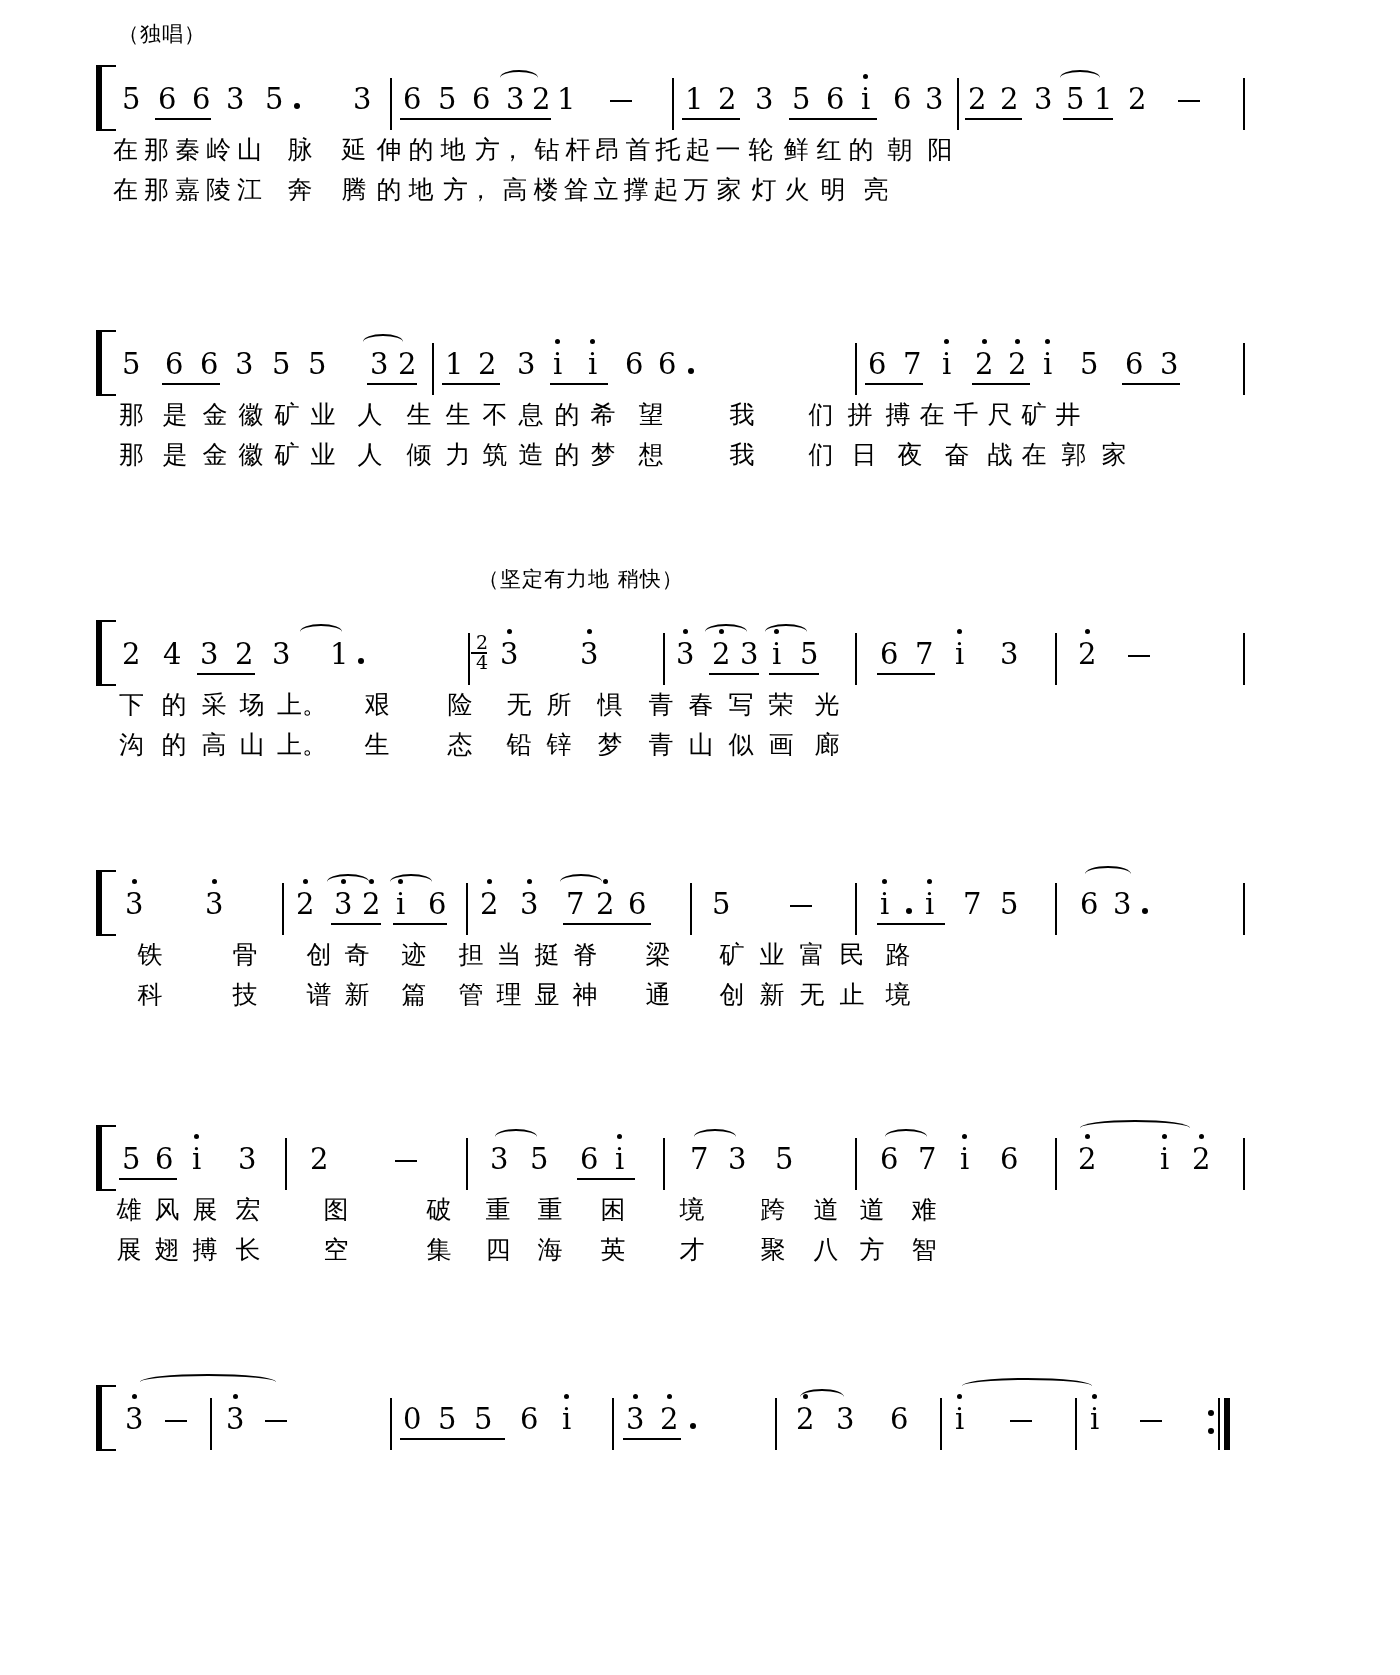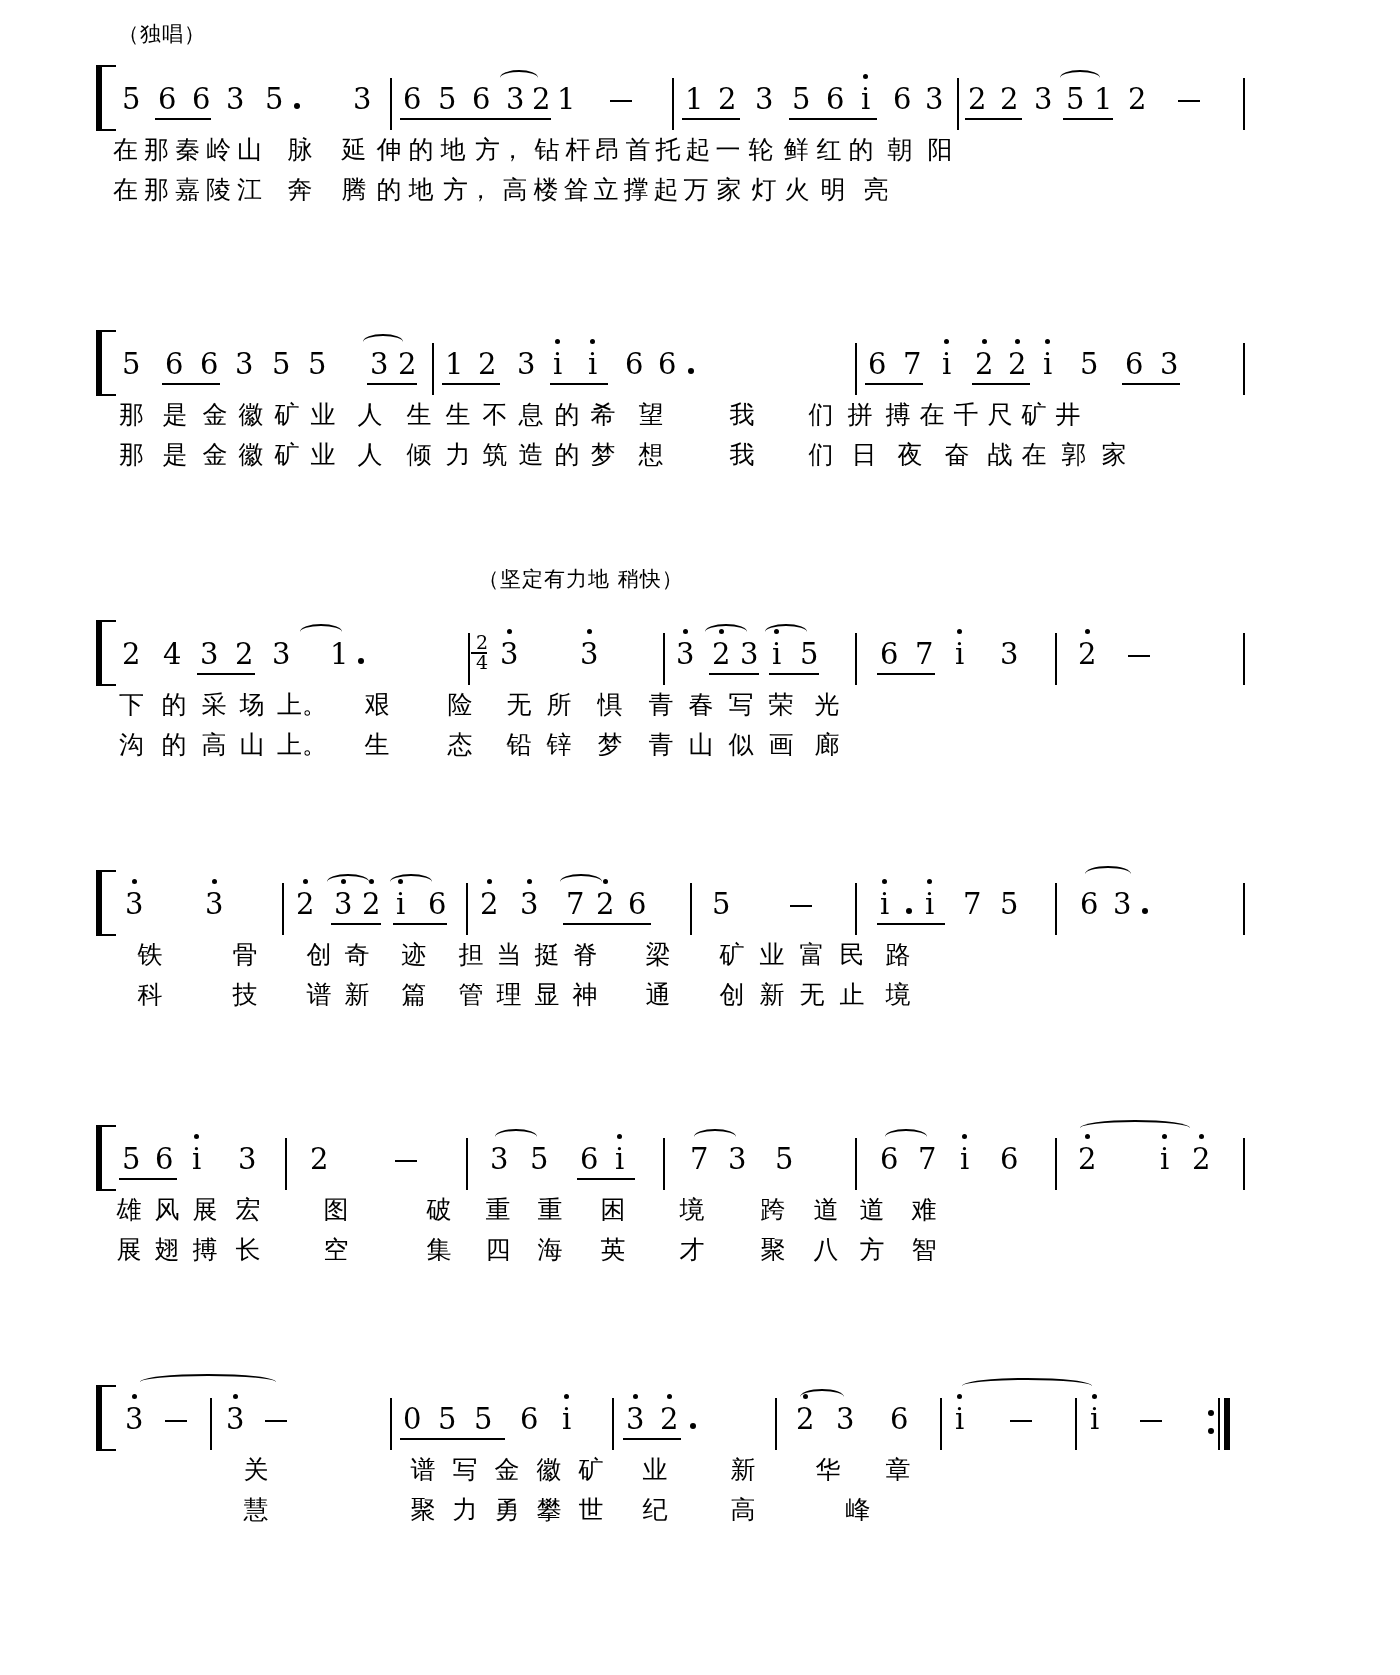--- a/index.html
+++ b/index.html
@@ -412,20 +412,14 @@
   <div class="note" style="left:1090px;top:1405px;"><span class="num">i<span class="dot-above"></span></span></div>
   <div class="dash" style="left:1140px;top:1420px;"></div>
 
   <div class="repeat-end" style="left:1218px;top:1398px;">
     <div class="dot" style="top:12px;"></div>
     <div class="dot" style="top:30px;"></div>
     <div class="thin"></div>
     <div class="thick"></div>
   </div>
 
-  <div class="lyric" style="left:110px;top:1453px;">
-    <span style="width:292px">关</span><span style="width:42px">谱</span><span style="width:42px">写</span><span style="width:42px">金</span><span style="width:42px">徽</span><span style="width:42px">矿</span><span style="width:86px">业</span><span style="width:90px">新</span><span style="width:80px">华</span><span style="width:60px">章</span>
-  </div>
-  <div class="lyric" style="left:110px;top:1493px;">
-    <span style="width:292px">慧</span><span style="width:42px">聚</span><span style="width:42px">力</span><span style="width:42px">勇</span><span style="width:42px">攀</span><span style="width:42px">世</span><span style="width:86px">纪</span><span style="width:90px">高</span><span style="width:140px">峰</span>
-  </div>
 
 </div>
 
 </body></html>

